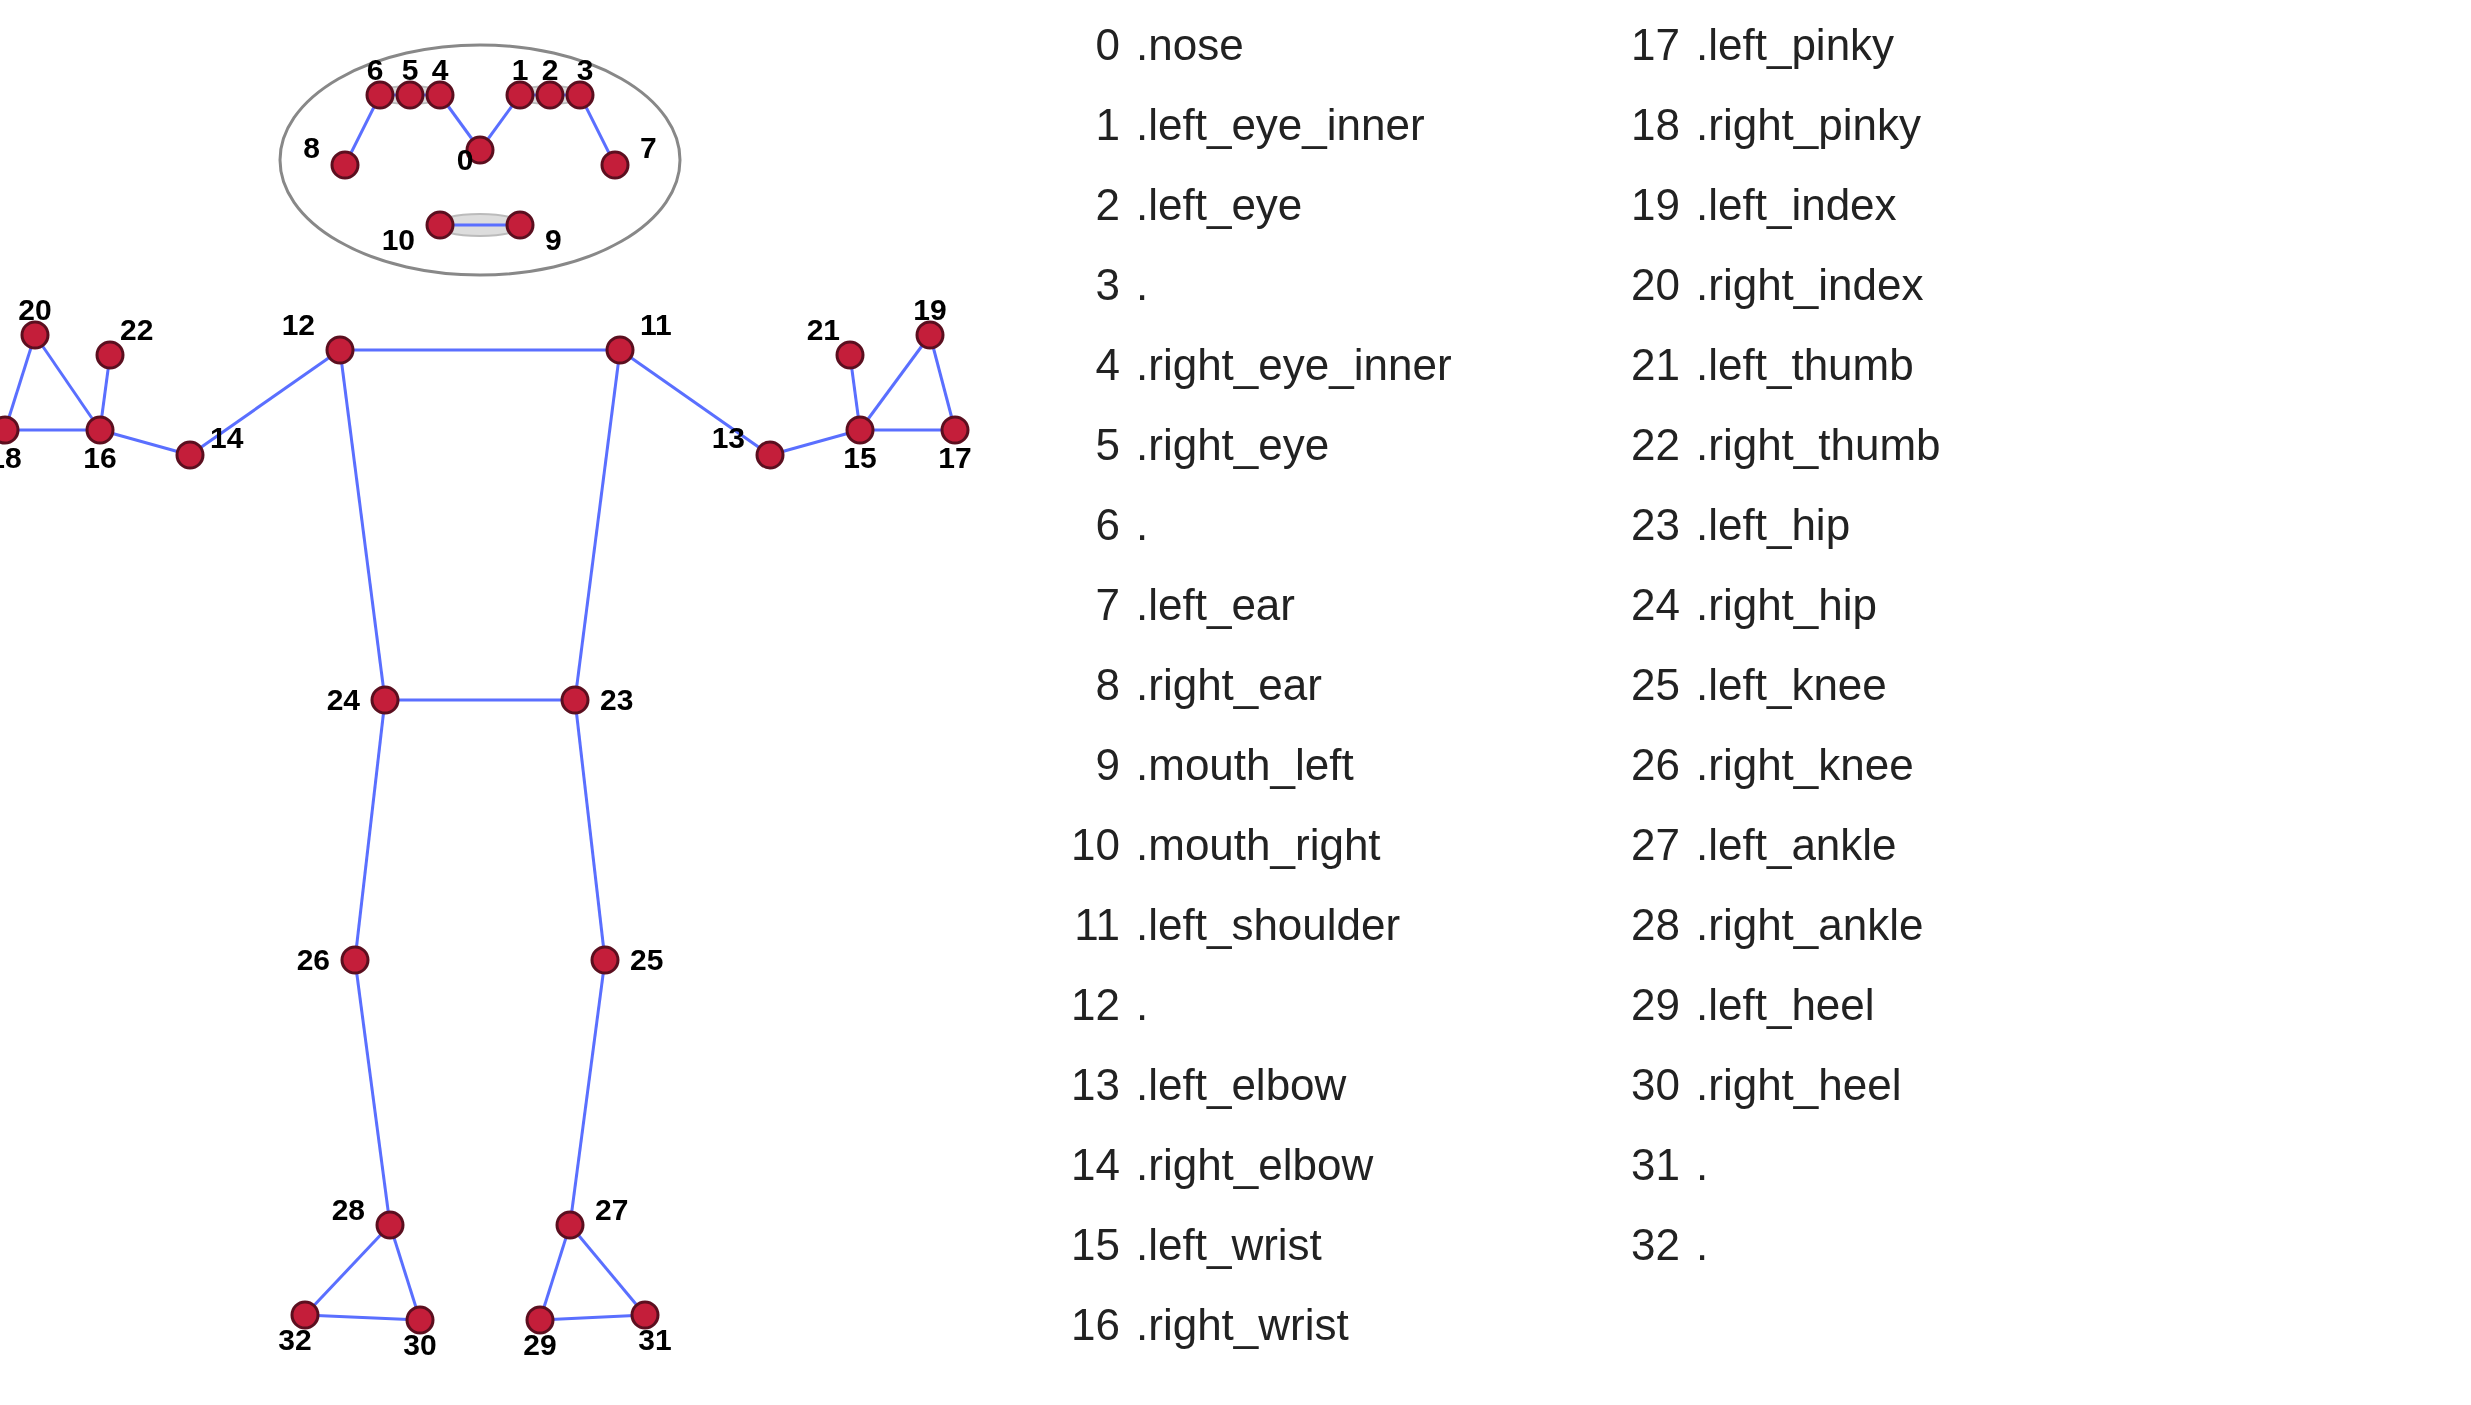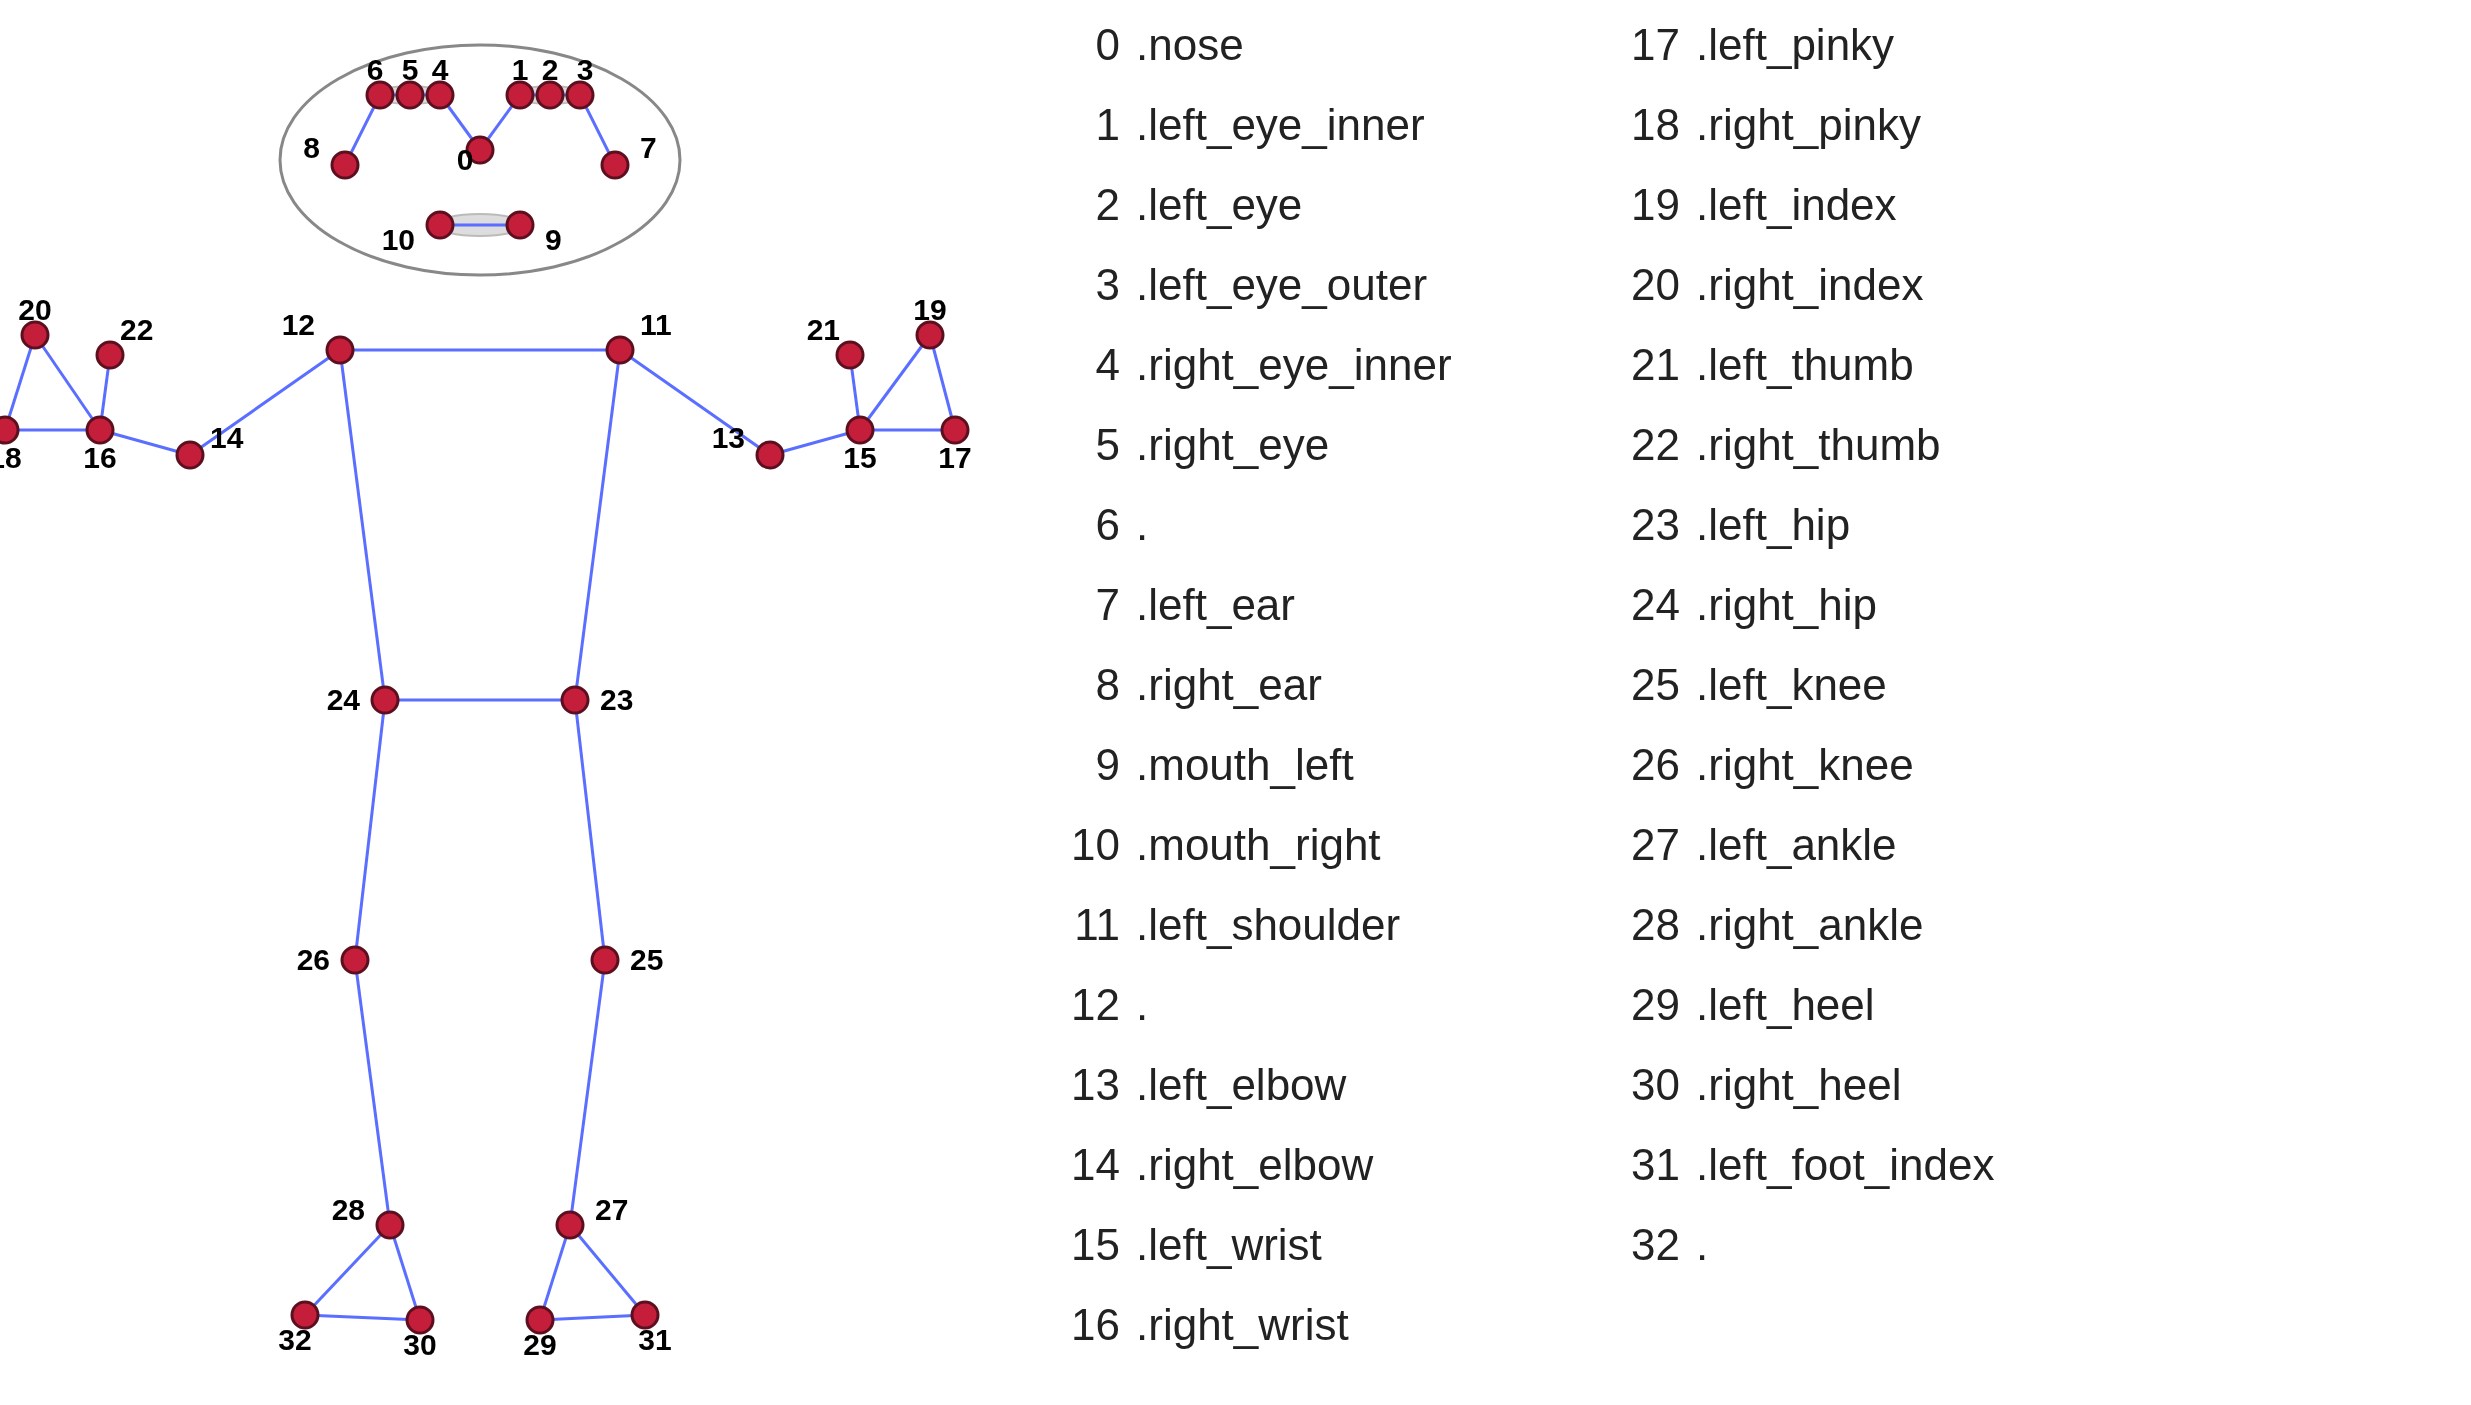--- a/index.html
+++ b/index.html
@@ -142,21 +142,20 @@
           <span>left_eye_inner</span>
         </div>
         <div class="row">
           <span class="num">2</span>
           <span>. </span>
           <span>left_eye</span>
         </div>
         <div class="row">
           <span class="num">3</span>
           <span>. </span>
-          <span>left_eye_outer</span>
         </div>
         <div class="row">
           <span class="num">4</span>
           <span>. </span>
           <span>right_eye_inner</span>
         </div>
         <div class="row">
           <span class="num">5</span>
           <span>. </span>
           <span>right_eye</span>
@@ -282,21 +281,20 @@
           <span>left_heel</span>
         </div>
         <div class="row">
           <span class="num">30</span>
           <span>. </span>
           <span>right_heel</span>
         </div>
         <div class="row">
           <span class="num">31</span>
           <span>. </span>
-          <span>left_foot_index</span>
         </div>
         <div class="row">
           <span class="num">32</span>
           <span>. </span>
         </div>
       </div>
   </div>
 </div>
 
 </body></html>

